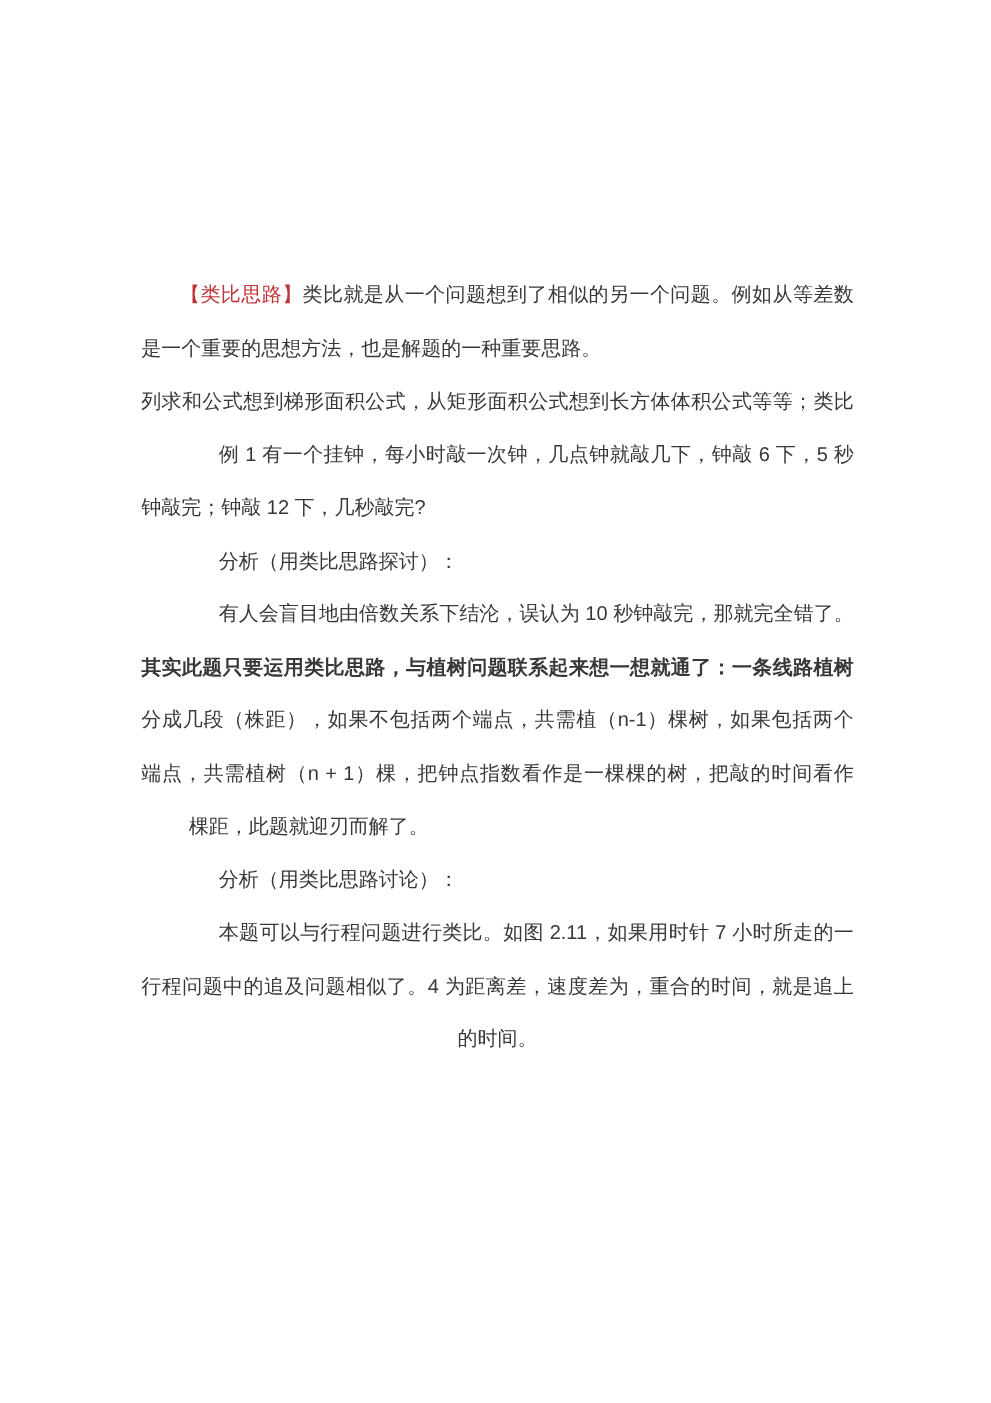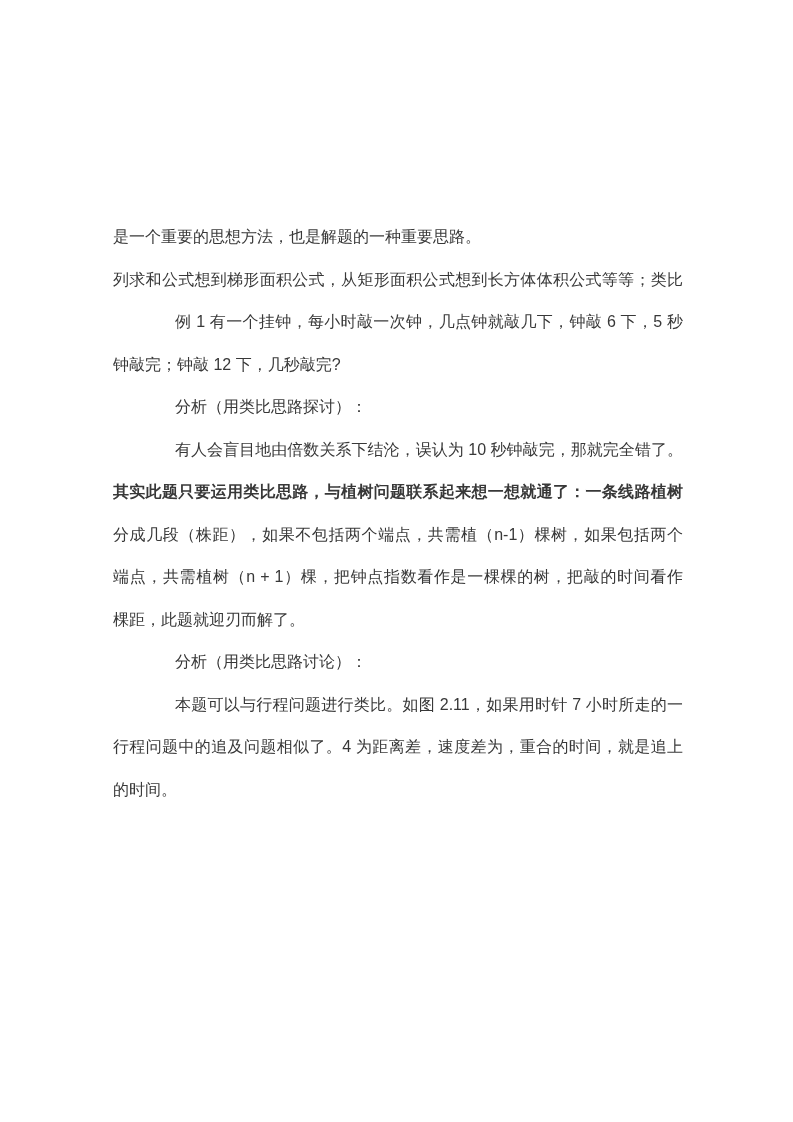--- a/index.html
+++ b/index.html
@@ -40,28 +40,29 @@
   }
   .red {
     color: var(--accent-red, #bf3437);
   }
 </style>
 </head>
 <body>
 
 <div class="page">
   <div class="doc-text" id="doc-text">
+      <div class="line just" style="padding-left: 31px;"><span class="red">【类比思路】</span><span>类比就是从一个问题想到了相似的另一个问题。例如从等差数</span></div>
       <div class="line" style="padding-left: 0px;"><span>是一个重要的思想方法，也是解题的一种重要思路。</span></div>
       <div class="line just" style="padding-left: 0px;"><span>列求和公式想到梯形面积公式，从矩形面积公式想到长方体体积公式等等；类比</span></div>
       <div class="line just" style="padding-left: 62px;"><span>例 1 有一个挂钟，每小时敲一次钟，几点钟就敲几下，钟敲 6 下，5 秒</span></div>
       <div class="line" style="padding-left: 0px;"><span>钟敲完；钟敲 12 下，几秒敲完?</span></div>
       <div class="line" style="padding-left: 62px;"><span>分析（用类比思路探讨）：</span></div>
       <div class="line just" style="padding-left: 62px;"><span>有人会盲目地由倍数关系下结沦，误认为 10 秒钟敲完，那就完全错了。</span></div>
       <div class="line just" style="padding-left: 0px; font-weight: bold;"><span>其实此题只要运用类比思路，与植树问题联系起来想一想就通了：一条线路植树</span></div>
       <div class="line just" style="padding-left: 0px;"><span>分成几段（株距），如果不包括两个端点，共需植（n-1）棵树，如果包括两个</span></div>
       <div class="line just" style="padding-left: 0px;"><span>端点，共需植树（n + 1）棵，把钟点指数看作是一棵棵的树，把敲的时间看作</span></div>
-      <div class="line" style="padding-left: 0px;"><span>棵距，此题就迎刃而解了。</span></div>
+      <div class="line" style="padding-left: 0px; margin-left: 38px;"><span>棵距，此题就迎刃而解了。</span></div>
       <div class="line" style="padding-left: 62px;"><span>分析（用类比思路讨论）：</span></div>
       <div class="line just" style="padding-left: 62px;"><span>本题可以与行程问题进行类比。如图 2.11，如果用时针 7 小时所走的一</span></div>
       <div class="line just" style="padding-left: 0px;"><span>行程问题中的追及问题相似了。4 为距离差，速度差为，重合的时间，就是追上</span></div>
-      <div class="line" style="padding-left: 0px;"><span>的时间。</span></div>
+      <div class="line" style="padding-left: 0px; text-align: center;"><span>的时间。</span></div>
     </div>
 </div>
 
 </body></html>

